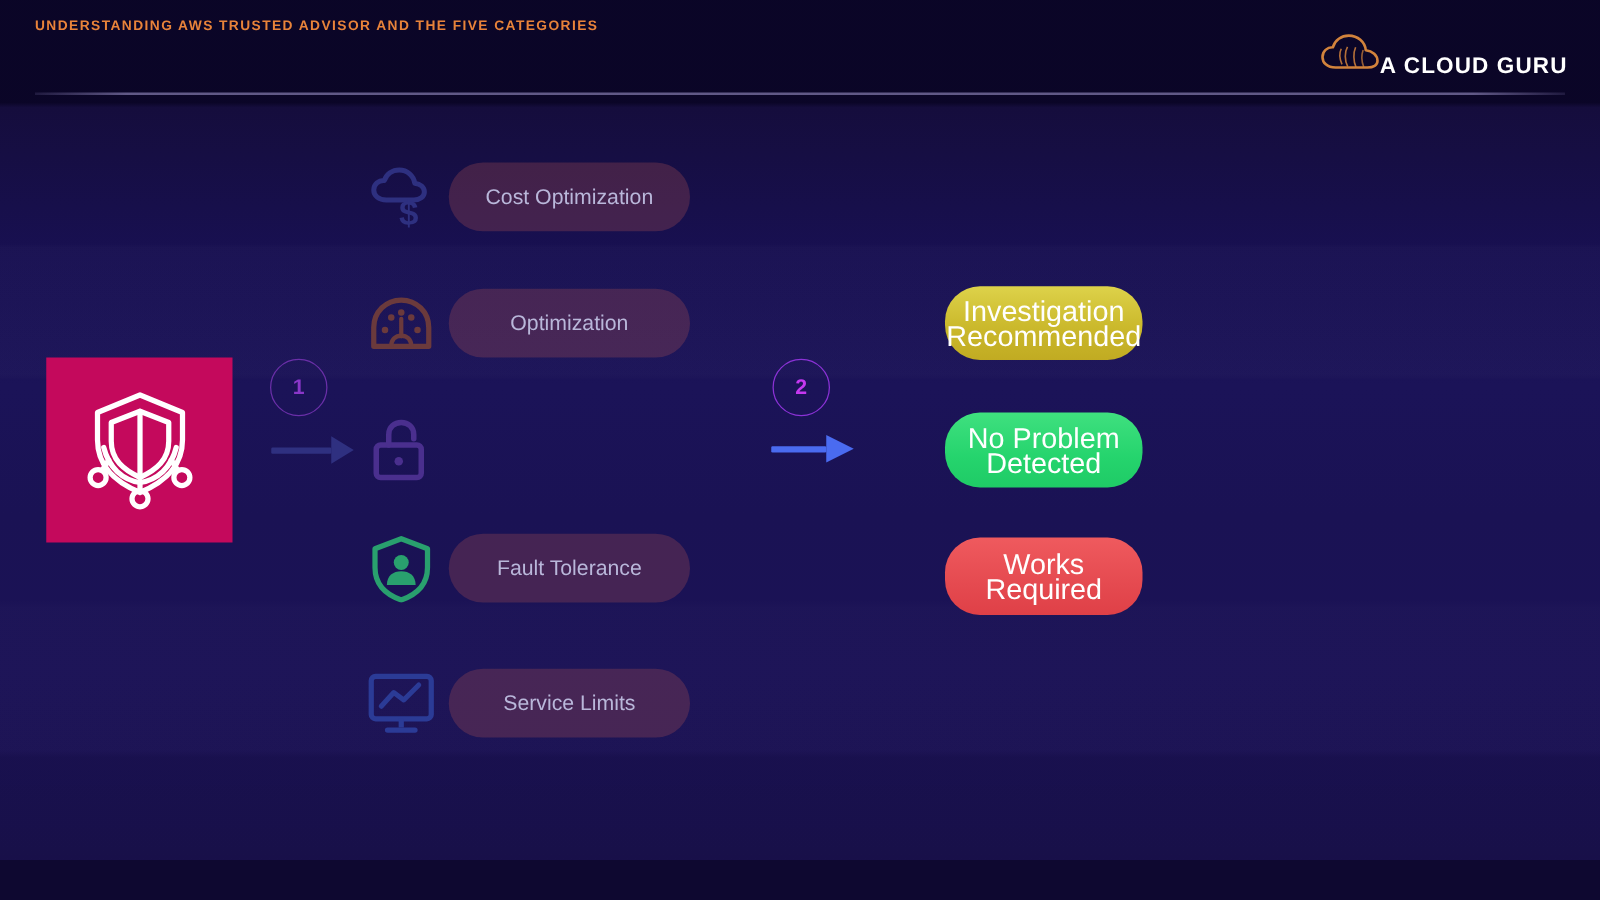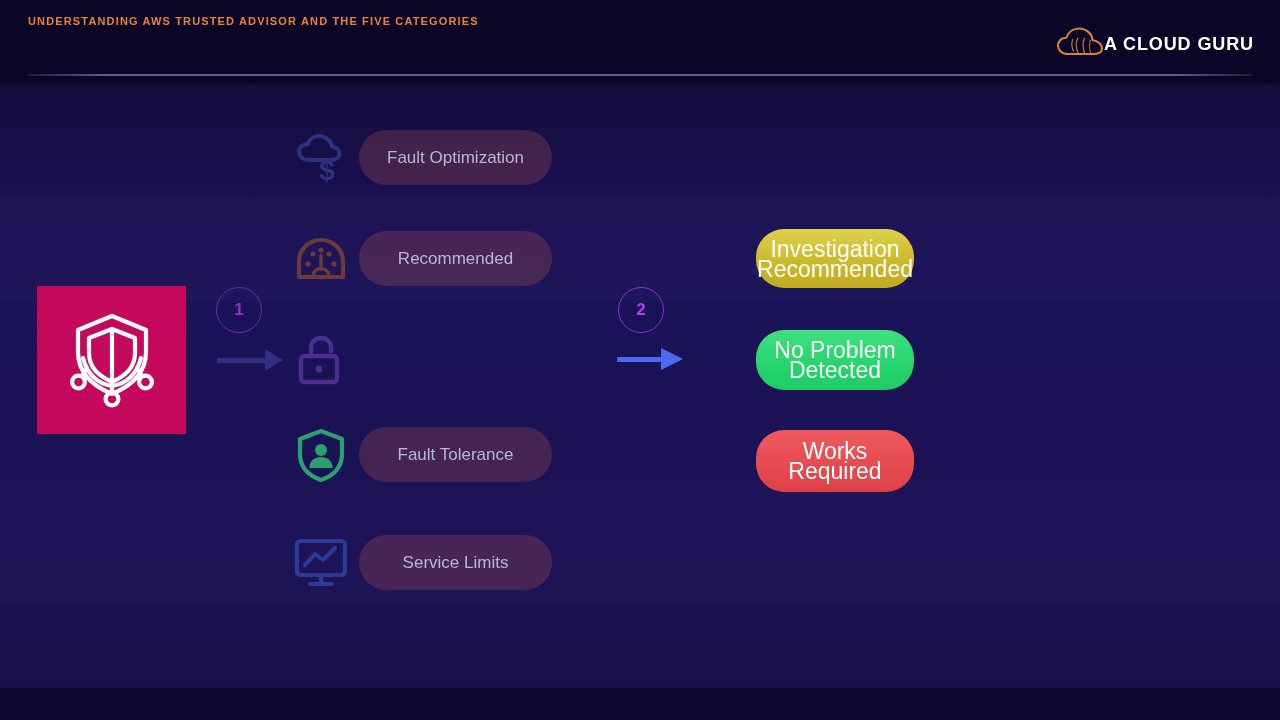--- a/index.html
+++ b/index.html
@@ -74,21 +74,21 @@
     font-size: 27px;
     font-weight: bold;
     letter-spacing: -0.4px;
     white-space: nowrap;
   }
   .brand {
     position: absolute;
     right: 26px;
     top: 26px;
     display: flex;
-    align-items: center;
+    align-items: flex-end;
     gap: 0;
   }
   .brand-name {
     color: #ffffff;
     font-size: 18px;
     font-weight: bold;
     letter-spacing: 0.9px;
     white-space: nowrap;
   }
   .divider {
@@ -300,22 +300,22 @@
 
   <div class="cat-icon" style="left:293px; top:534px;">
     <svg width="56" height="56" viewBox="0 0 56 56">
       <rect x="4" y="7" width="48" height="34" rx="3.5" fill="none" stroke="#2b3b96" stroke-width="4.2"></rect>
       <path d="M12 31 L22 20 L30 26 L42 14" fill="none" stroke="#2b3b96" stroke-width="4" stroke-linecap="round" stroke-linejoin="round"></path>
       <line x1="28" y1="41" x2="28" y2="48" stroke="#2b3b96" stroke-width="4.2"></line>
       <line x1="17" y1="50" x2="39" y2="50" stroke="#2b3b96" stroke-width="4.2" stroke-linecap="round"></line>
     </svg>
   </div>
 
-  <div class="cat-pill" style="top:130px;">Fault Optimization</div>
-  <div class="cat-pill" style="top:231px;">Recommended</div>
+  <div class="cat-pill" style="top:130px;">Cost Optimization</div>
+  <div class="cat-pill" style="top:231px;">Optimization</div>
   <div class="cat-pill" style="top:535px;">Service Limits</div>
   <div class="cat-pill" style="top:427px;">Fault Tolerance</div>
 
   <div class="step step-2">2</div>
   <div class="arrow arrow-2">
     <div class="shaft"></div>
     <div class="head"></div>
   </div>
 
   <div class="status-pill pill-investigation">Investigation Recommended</div>

